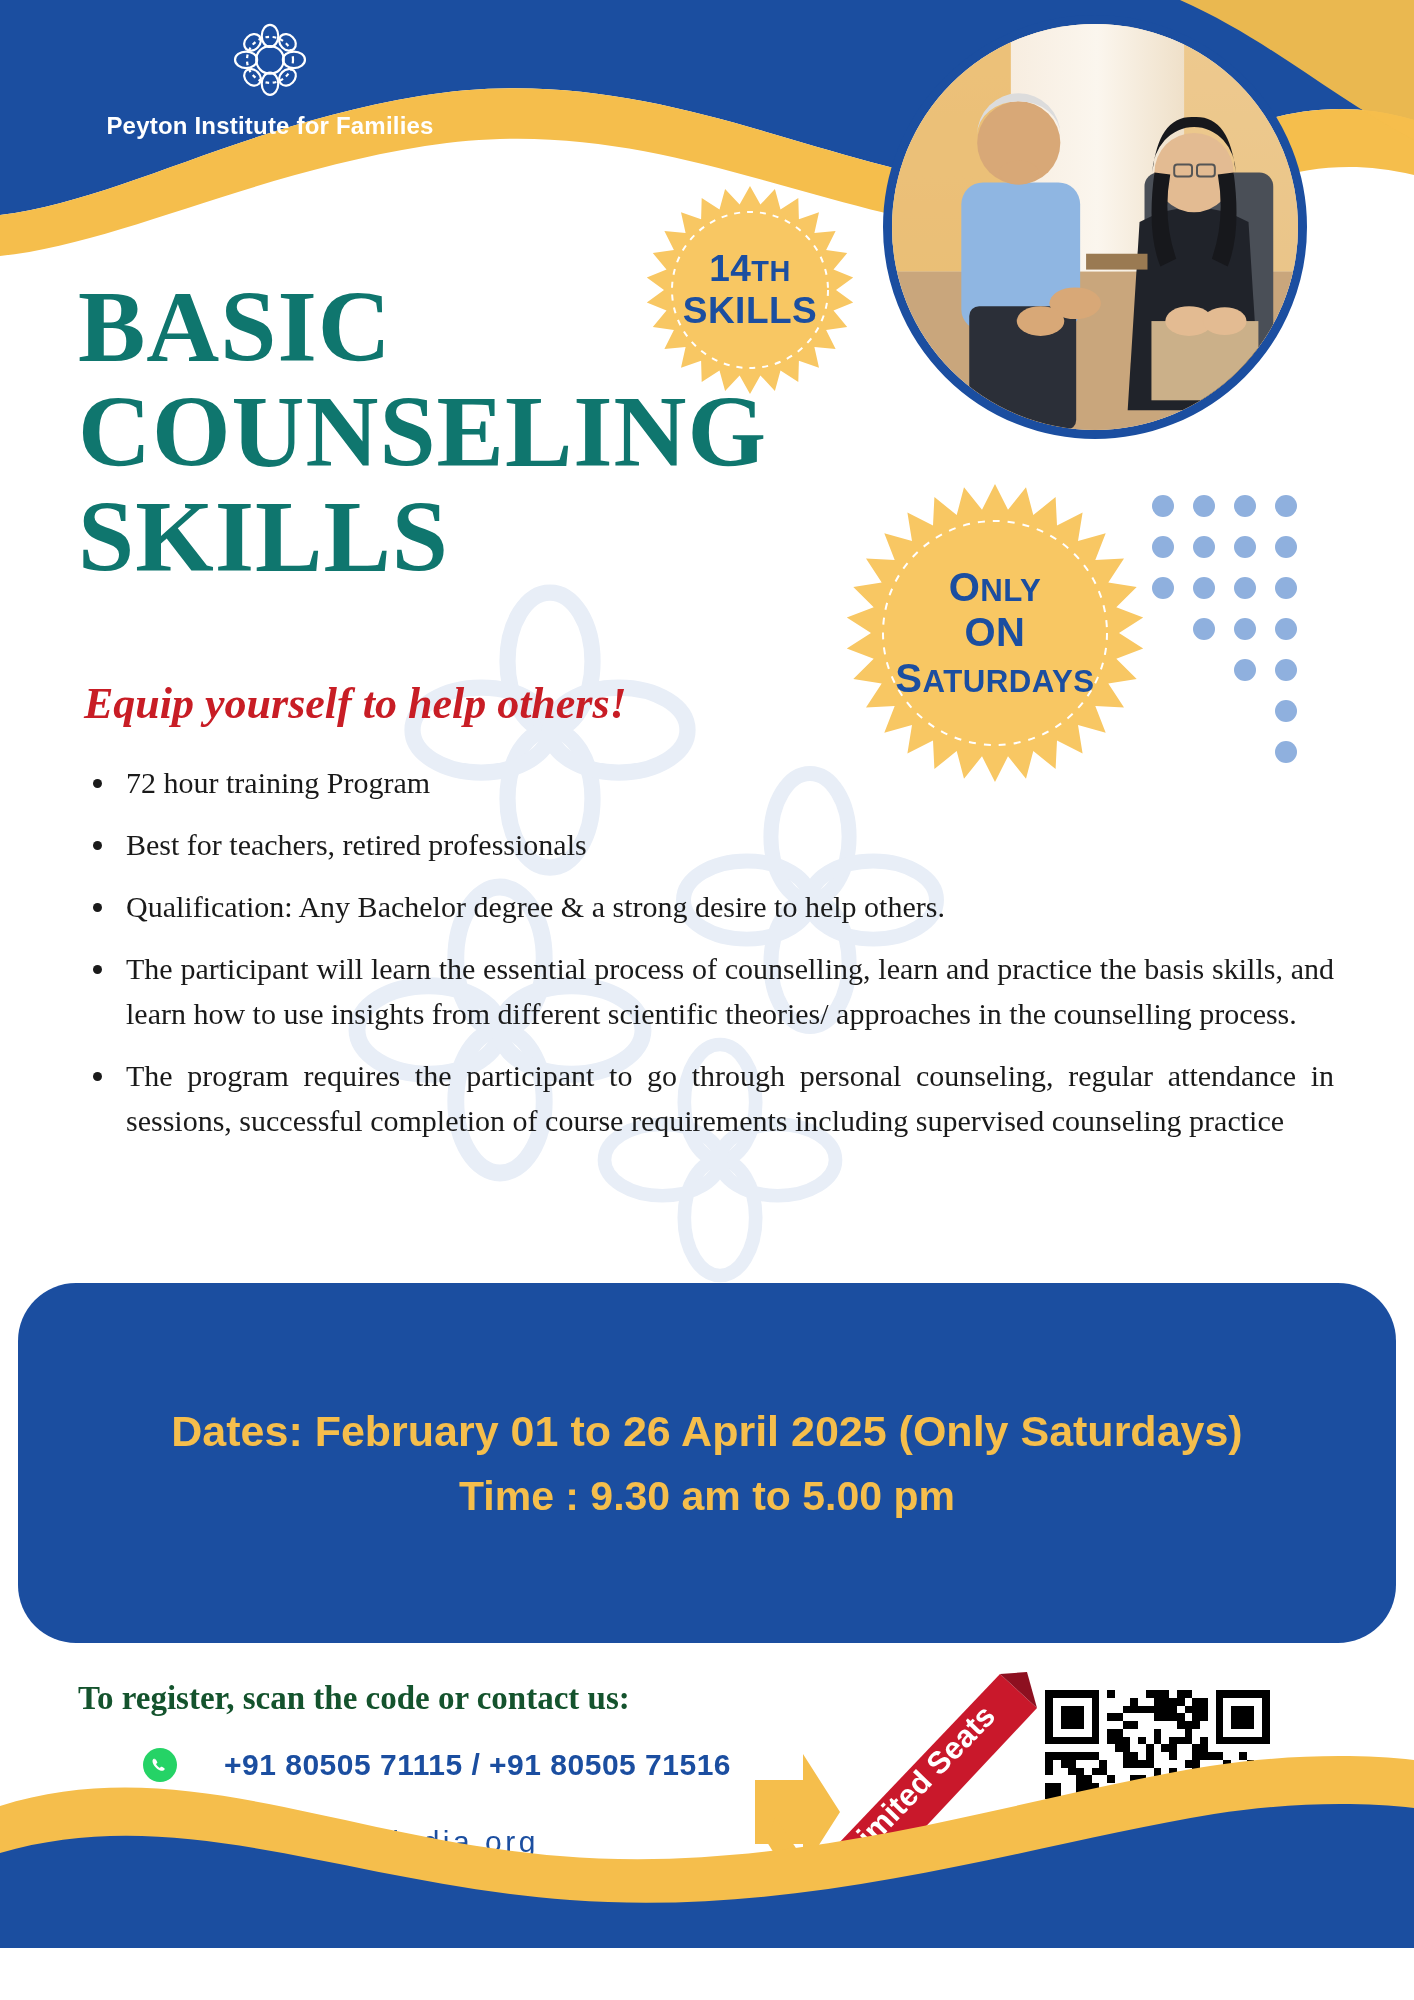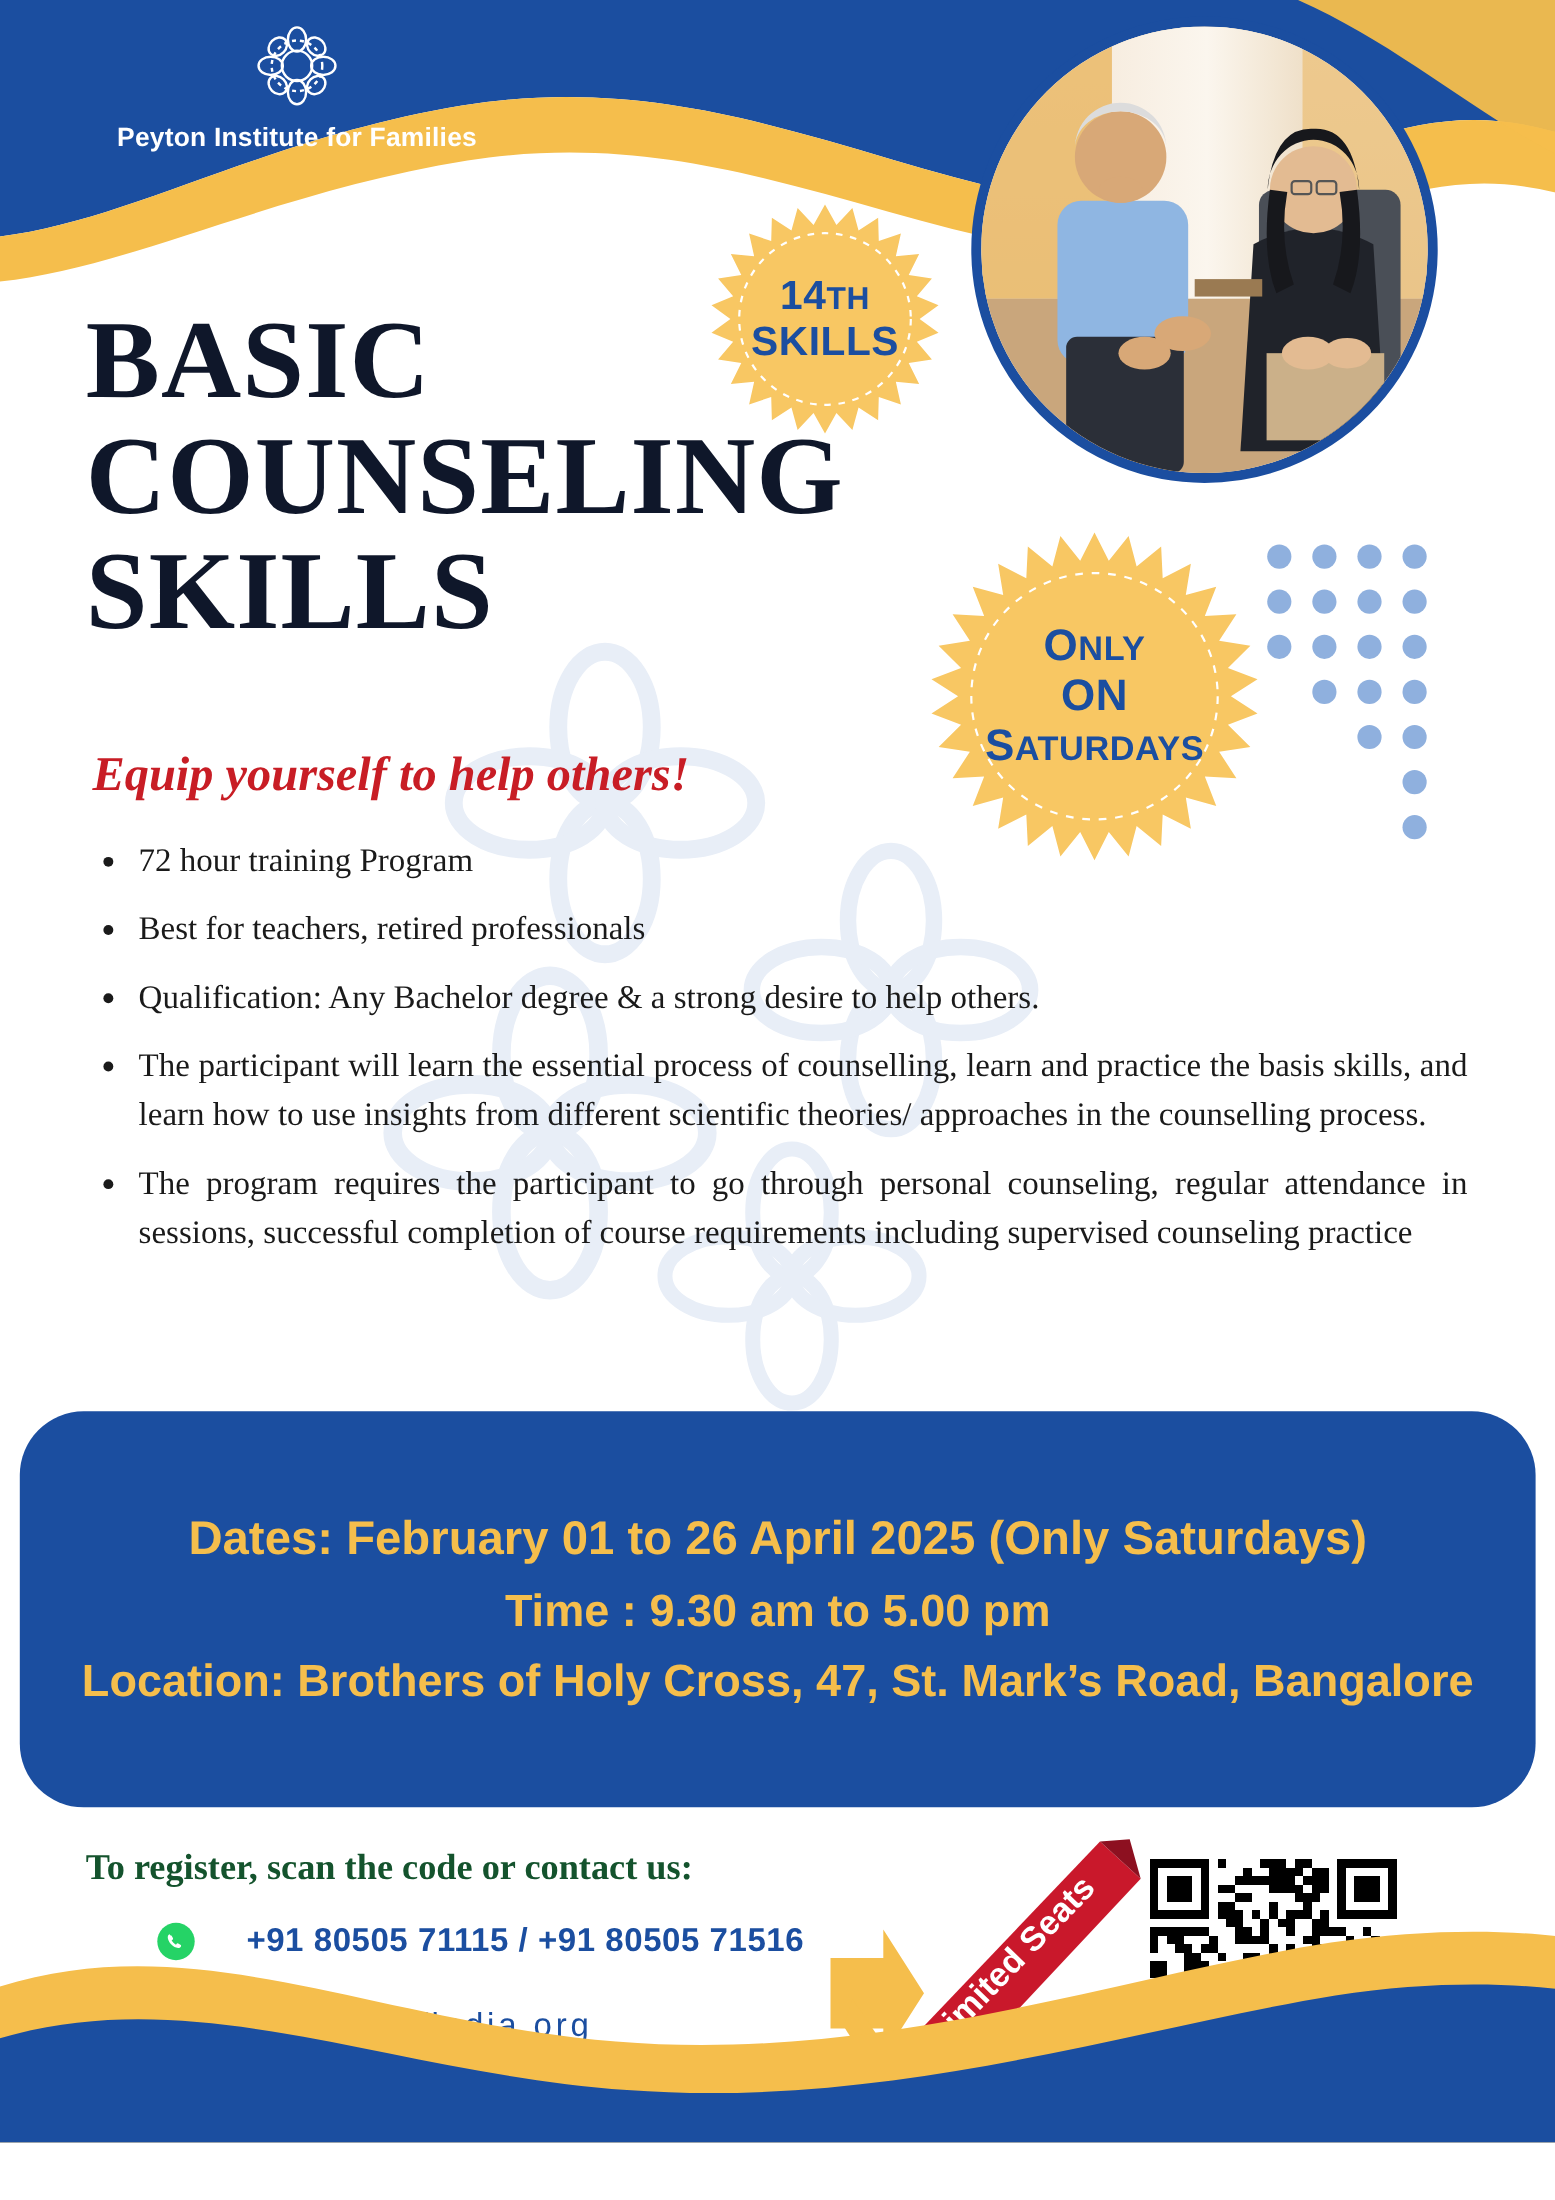--- a/index.html
+++ b/index.html
@@ -60,21 +60,21 @@
   }
   #burst-batch { left: 645px; top: 185px; width: 210px; height: 210px; }
   #burst-batch .burst-label { font-size: 37px; letter-spacing: .5px; }
   #burst-sat { left: 845px; top: 483px; width: 300px; height: 300px; }
   #burst-sat .burst-label { font-size: 40px; letter-spacing: .5px; }
   .smallcap { font-size: 0.78em; }
 
   
   .headline {
     position: absolute; left: 78px; top: 275px; width: 880px;
-    color: #0f172a;
+    color: #0f766e;
     font-family: "Liberation Serif", serif;
     font-weight: bold;
     font-size: 101px;
     line-height: 1.04;
     letter-spacing: 1px;
   }
   .tagline {
     position: absolute; left: 84px; top: 678px; width: 800px;
     color: #C81D25;
     font-family: "Liberation Serif", serif;
@@ -310,21 +310,20 @@
       <li>Best for teachers, retired professionals</li>
       <li>Qualification: Any Bachelor degree &amp; a strong desire to help others.</li>
       <li>The participant will learn the essential process of counselling, learn and practice the basis skills, and learn how to use insights from different scientific theories/ approaches in the counselling process.</li>
       <li>The program requires the participant to go through personal counseling, regular attendance in sessions, successful completion of course requirements including supervised counseling practice</li>
     </ul>
   </div>
 
   <div class="info-panel">
     <div class="info-line big">Dates: February 01 to  26 April 2025 (Only Saturdays)</div>
     <div class="info-line">Time : 9.30 am to 5.00 pm</div>
-    <div class="info-line">Location: Brothers of Holy Cross, 47, St. Mark’s Road, Bangalore</div>
   </div>
 
   <div class="register-title">To register, scan the code or contact us:</div>
 
   <div class="contact-row" id="contact-phone">
     <svg class="ic" viewBox="0 0 40 40">
       <circle cx="20" cy="20" r="17" fill="#25D366"></circle>
       <path d="M14.5,13.5 c-1,0 -2,1 -2,2.6 c0,3.6 3.9,8.2 7.6,9.4 c2.1,0.7 3.6,0.2 4.3,-0.8 c0.5,-0.8 0.2,-1.3 -0.4,-1.7 l-2,-1.2 c-0.6,-0.3 -1,-0.2 -1.4,0.3 l-0.6,0.8 c-1.7,-0.8 -3.2,-2.3 -4,-4 l0.9,-0.6 c0.5,-0.3 0.6,-0.8 0.3,-1.4 l-1.2,-2.1 c-0.3,-0.6 -0.8,-0.7 -1.5,-0.3Z" fill="#ffffff"></path>
       <path d="M20,6 a14,14 0 1 0 -7,26 l-3.5,1 1,-3.4" fill="none" stroke="#ffffff" stroke-width="0"></path>
     </svg>

